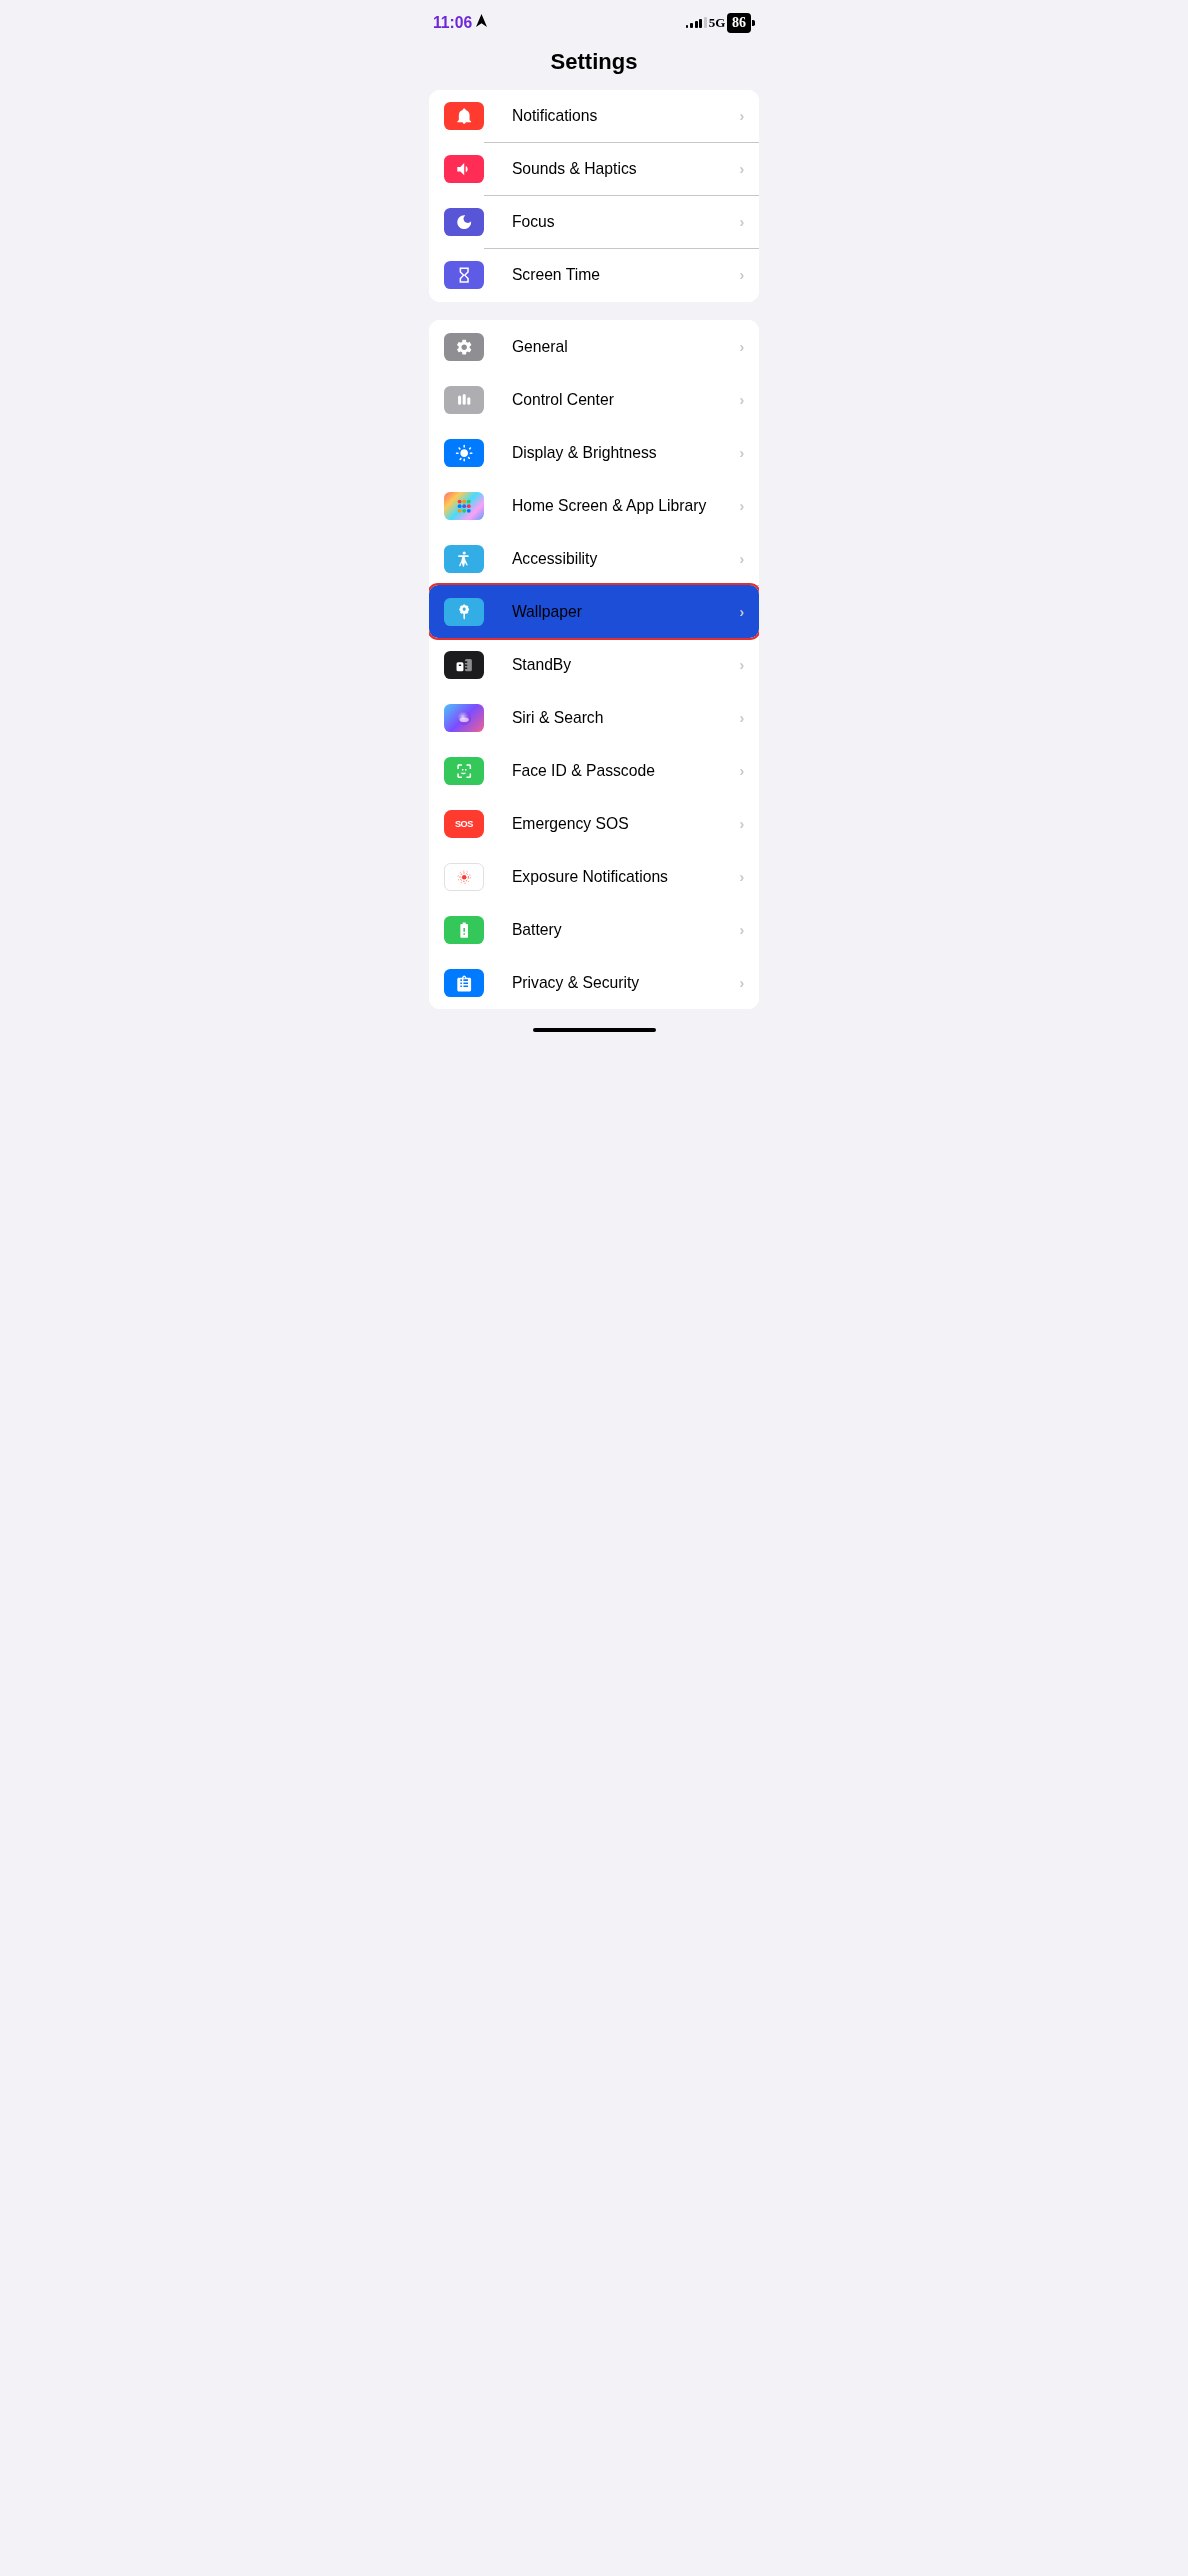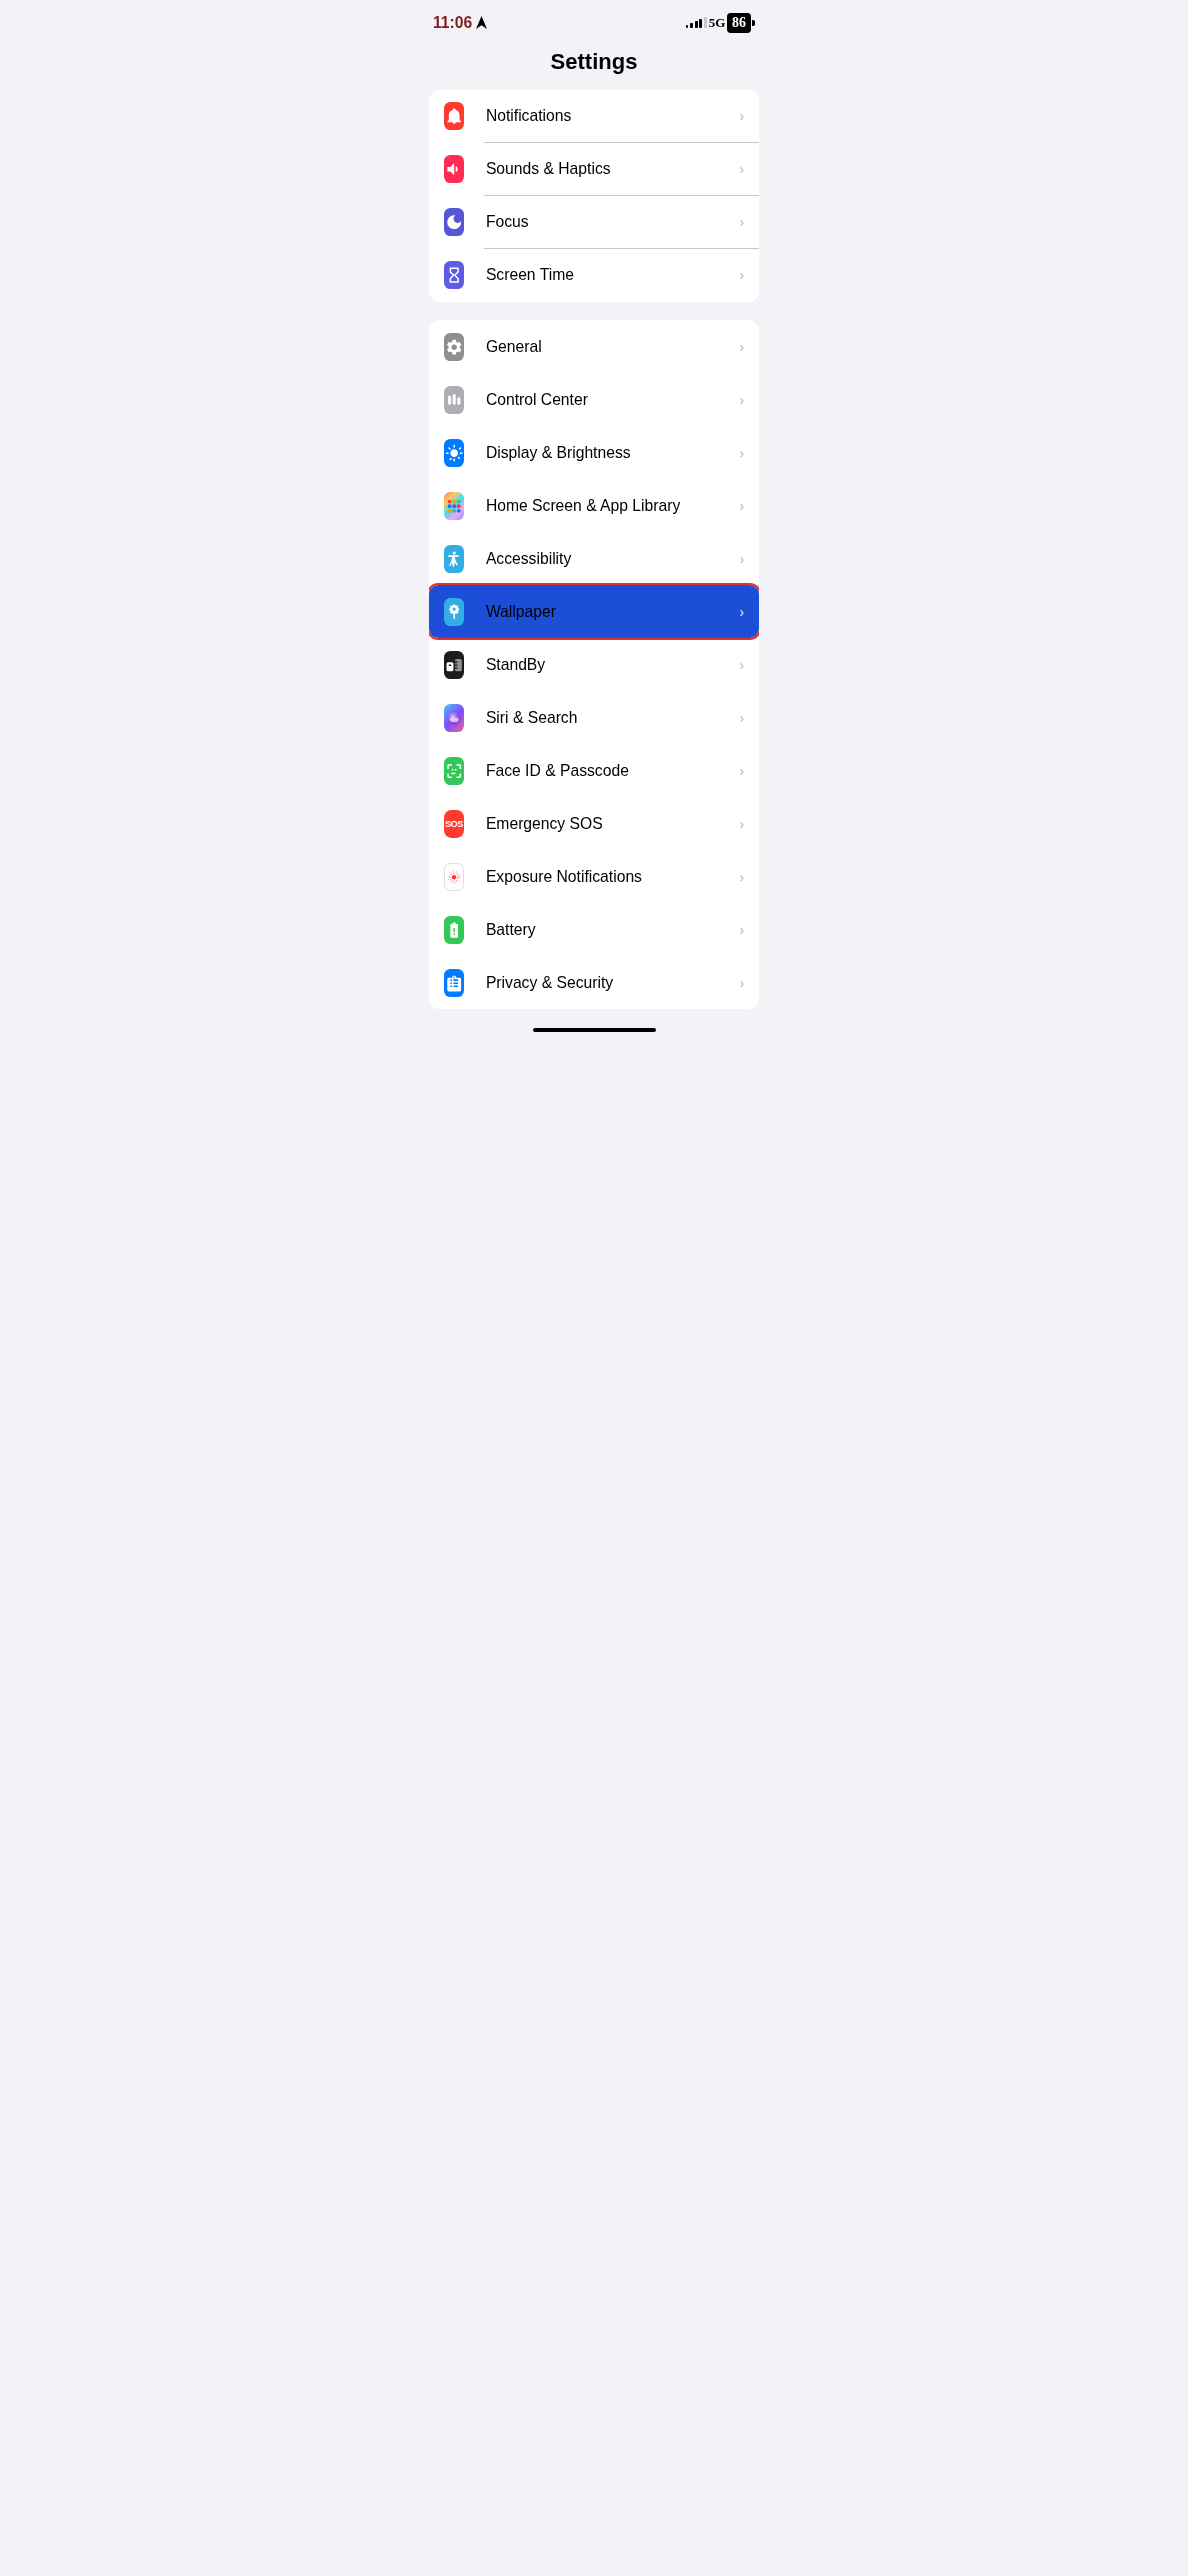--- a/index.html
+++ b/index.html
@@ -20,23 +20,22 @@
       display: flex;
       justify-content: space-between;
       align-items: center;
       padding: 13px 18.4px 7.4px 18.4px;
       background: #f2f2f7;
     }
 
     .status-time {
       font-size: 15.7px;
       font-weight: 600;
-      color: #7f1d1d;
-      display: flex;
-      align-items: center;
+      color: #6d28d9;
+      display: flex;
       gap: 3.7px;
     }
 
     .status-right {
       display: flex;
       align-items: center;
       gap: 2px;
       font-family: Liberation Serif, serif;
     }
 
@@ -127,24 +126,24 @@
       outline: 2.3px solid #e03030;
       border-radius: 9.2px;
       z-index: 1;
     }
 
     .settings-row.highlighted::after {
       display: none;
     }
 
     .row-icon {
-      width: 20px;
+      width: 40px;
       height: 28px;
       border-radius: 6.4px;
-      margin-right: 22px;
+      margin-right: 28px;
       display: flex;
       align-items: center;
       justify-content: center;
       flex-shrink: 0;
       font-size: 14.7px;
     }
 
     .row-label {
       flex: 1;
       font-size: 15.7px;

